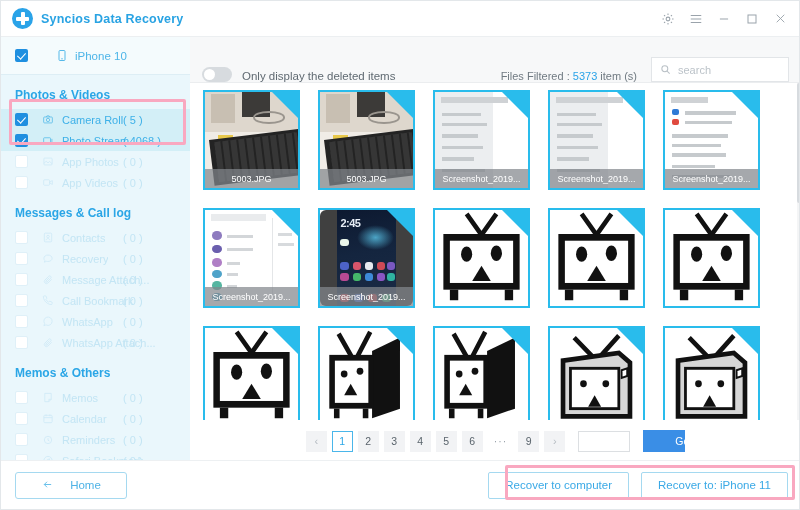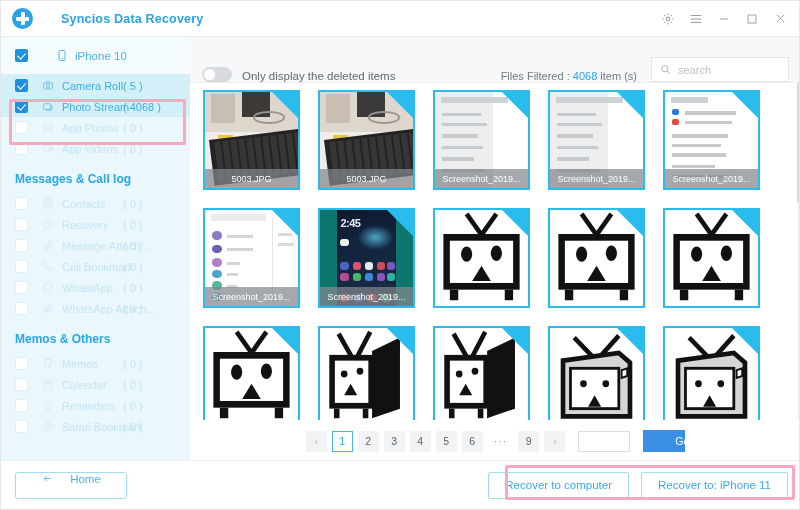--- a/index.html
+++ b/index.html
@@ -30,21 +30,21 @@
     border-radius: 50%;
     background: #2aa3e8;
     position: relative; flex: none;
   }
   .logo::before, .logo::after {
     content: ""; position: absolute; background: #ffffff;
   }
   .logo::before { left: 8.5px; top: 4px; width: 4px; height: 13px; border-radius: 1px; }
   .logo::after  { left: 4px; top: 8.5px; width: 13px; height: 4px; border-radius: 1px; }
   .app-title {
-    margin-left: 28px;
+    margin-left: 8px;
     font-size: 12.5px; font-weight: bold;
     color: #29a3e3; letter-spacing: .2px;
     white-space: nowrap;
   }
   .win-controls {
     margin-left: auto; display: flex; align-items: center;
     gap: 14px; margin-right: 14px;
   }
   .wbtn {
     width: 14px; height: 14px;
@@ -218,21 +218,21 @@
   .art-sheet .red { position:absolute; width:7%; height:6%; border-radius:2px; background:#e04a3f; }
 
   
   .art-contacts { background:#ffffff; }
   .art-contacts .top { position:absolute; left:6%; top:4%; width:60%; height:7%; background:#e9ebed; }
   .art-contacts .av { position:absolute; left:8%; width:10%; height:9%; border-radius:50%; }
   .art-contacts .tl { position:absolute; left:24%; width:28%; height:3%; background:#d3d6d9; }
   .art-contacts .divider { position:absolute; left:72%; top:8%; width:1px; height:84%; background:#e4e6e8; }
 
   
-  .art-phone { background:#0f766e; }
+  .art-phone { background:#404040;border-radius:6px; }
   .art-phone .scr {
     position:absolute; left:18%; top:0; width:64%; height:100%;
     background: linear-gradient(170deg,#0d1930 0%,#14253f 45%,#1b2b45 100%);
   }
   .art-phone .clock {
     position:absolute; left:22%; top:7%; font-size:11px; color:#e8eef6;
     font-family:"Liberation Sans",sans-serif; font-weight:bold; letter-spacing:-.5px;
   }
   .art-phone .glow {
     position:absolute; left:40%; top:16%; width:40%; height:26%;
@@ -280,21 +280,21 @@
   
   .bottombar {
     position: absolute; left: 0; bottom: 0;
     width: 800px; height: 49px; background: #ffffff;
     border-top: 1px solid #edf0f2;
     display: flex; align-items: center;
   }
   .home-btn {
     margin-left: 14px; width: 112px; height: 27px;
     border: 1px solid #a5d9f0; border-radius: 3px; background: #ffffff;
-    display: flex; justify-content: center; gap: 16px;
+    display: flex; align-items: center; justify-content: center; gap: 16px;
     font-size: 11.5px; color: #4fb3e6;
     font-family: "Liberation Sans", sans-serif;
   }
   .rec-group { margin-left: auto; margin-right: 13px; display: flex; gap: 12px; }
   .rec-btn {
     height: 27px; padding: 0 16px;
     border: 1px solid #a5d9f0; border-radius: 2px; background: #ffffff;
     display: flex; align-items: center; justify-content: center;
     font-size: 11.5px; color: #3aa9e6;
     font-family: Liberation Sans, sans-serif; white-space: nowrap;
@@ -354,20 +354,21 @@
       <span class="device-icon">
         <svg width="12" height="15" viewBox="0 0 24 24" fill="none" stroke="currentColor" stroke-width="1.9">
           <rect x="6" y="2" width="12" height="20" rx="2"></rect>
           <path d="M10.5 18.6h3"></path>
         </svg>
       </span>
       <span class="device-name">iPhone 10</span>
     </div>
 
     <div id="sidebar-sections">
+        <div class="sect-title">Photos &amp; Videos</div>
         <div class="cat active">
           <div class="cb"></div>
           <span class="cat-icon">
             <svg width="12" height="11" viewBox="0 0 24 24" fill="none" stroke="currentColor" stroke-width="1.8">
               <rect x="2.5" y="6.5" width="19" height="13" rx="2"></rect>
               <circle cx="12" cy="13" r="3.6"></circle>
               <path d="M8 6.5l1.6-2.4h4.8L16 6.5"></path>
             </svg>
           </span>
           <span class="cat-label">Camera Roll</span>
@@ -518,21 +519,21 @@
 
     <div class="pink-box" id="sidebar-highlight"></div>
   </div>
 
   <div class="main">
 
     <div class="filterbar">
       <div class="toggle"></div>
       <div class="toggle-label">Only display the deleted items</div>
       <div class="files-filtered">
-        <span>Files Filtered : </span><span class="num">4068</span><span> item (s)</span>
+        <span>Files Filtered : </span><span class="num">5373</span><span> item (s)</span>
       </div>
       <div class="searchbox">
         <svg width="11" height="11" viewBox="0 0 24 24" fill="none" stroke="currentColor" stroke-width="2.2">
           <circle cx="10.5" cy="10.5" r="6.5"></circle>
             <path d="M15.5 15.5L21 21"></path>
         </svg>
         <input type="text" placeholder="search" style="">
       </div>
     </div>
 

